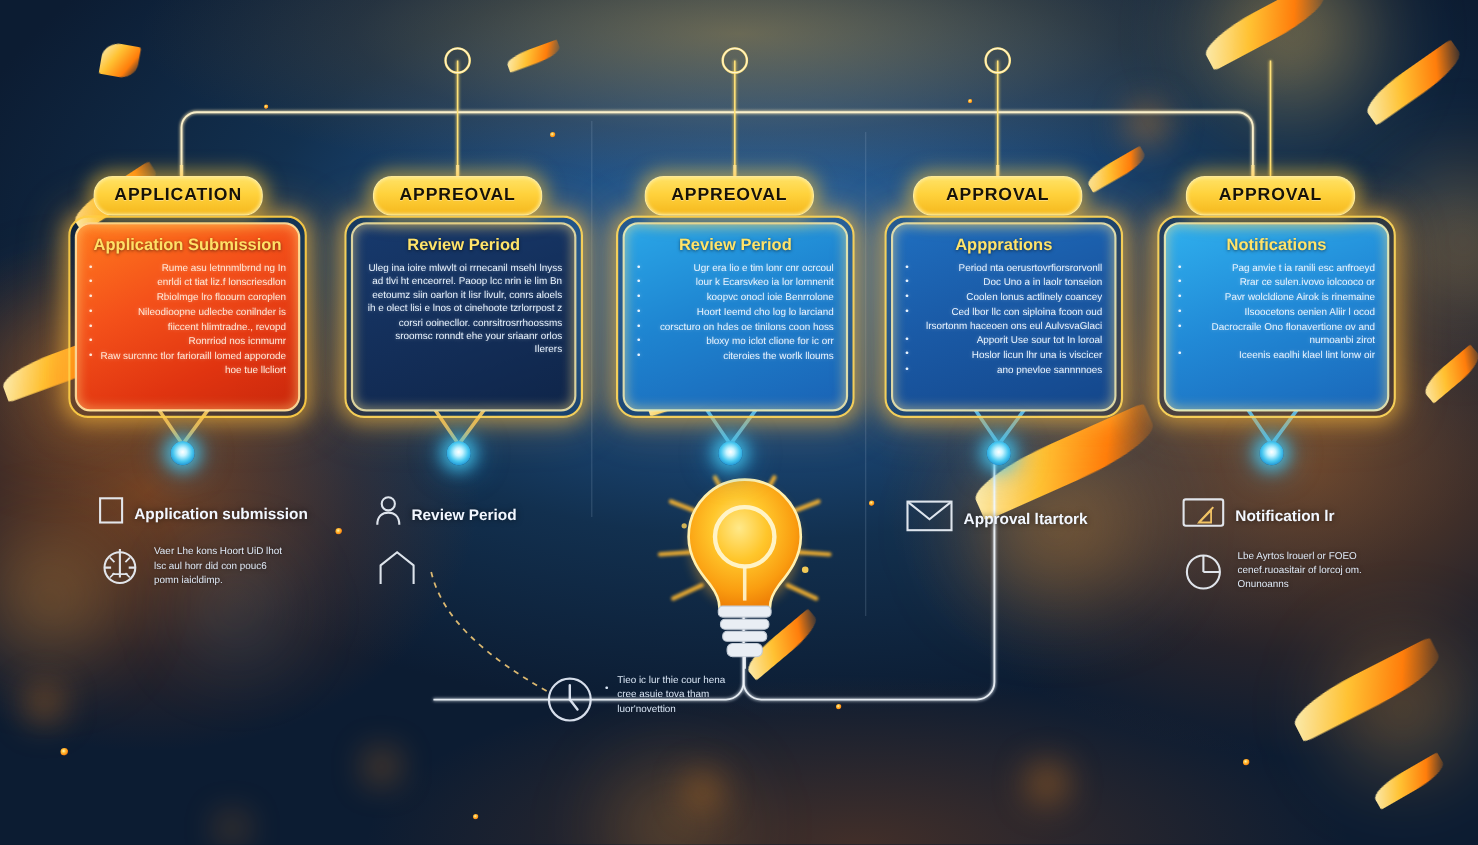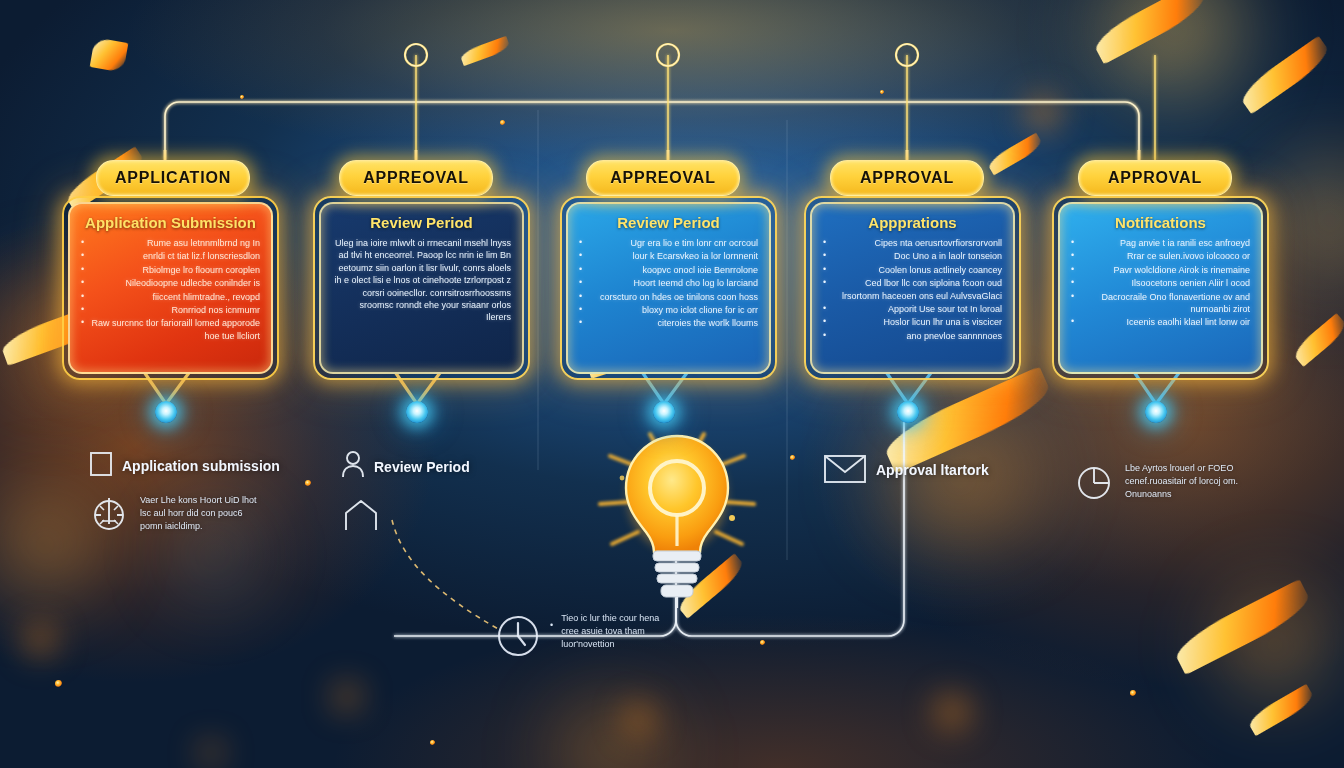--- a/index.html
+++ b/index.html
@@ -254,21 +254,21 @@
 
     <g>
       <path d="M140,366 L166,404 L194,366" fill="none" stroke="#ffcf63" stroke-width="3.2" opacity=".9"></path>
       <path d="M391,366 L417,404 L445,366" fill="none" stroke="#ffcf63" stroke-width="3.2" opacity=".9"></path>
       <path d="M638,366 L664,404 L692,366" fill="none" stroke="#62c4f0" stroke-width="3.2" opacity=".9"></path>
       <path d="M882,366 L908,404 L936,366" fill="none" stroke="#62c4f0" stroke-width="3.2" opacity=".9"></path>
       <path d="M1130,366 L1156,404 L1184,366" fill="none" stroke="#62c4f0" stroke-width="3.2" opacity=".9"></path>
     </g>
   </svg>
 
-  <div class="pill" style="left:96px;top:160px;width:152px;">
+  <div class="pill" style="left:85px;top:160px;width:152px;">
     <span>APPLICATION</span>
   </div>
   <div class="pill" style="left:339px;top:160px;width:152px;">
     <span>APPREOVAL</span>
   </div>
   <div class="pill" style="left:586px;top:160px;width:152px;">
     <span>APPREOVAL</span>
   </div>
   <div class="pill" style="left:830px;top:160px;width:152px;">
     <span>APPROVAL</span>
@@ -311,21 +311,21 @@
         <li>bloxy mo iclot clione for ic orr</li>
         <li>citeroies the worlk lloums</li>
       </ul>
     </div>
   </div>
 
   <div class="card blue2" style="left:804px;top:196px;">
     <div class="card-inner">
       <div class="card-title">Appprations</div>
       <ul class="blurb">
-        <li>Cipes nta oerusrtovrfiorsrorvonll</li>
+        <li>Period nta oerusrtovrfiorsrorvonll</li>
         <li>Doc Uno a in laolr tonseion</li>
         <li>Coolen lonus actlinely coancey</li>
         <li>Ced lbor llc con siploina fcoon oud lrsortonm haceoen ons eul AulvsvaGlaci</li>
         <li>Apporit Use sour tot In loroal</li>
         <li>Hoslor licun lhr una is viscicer</li>
         <li>ano pnevloe sannnnoes</li>
       </ul>
     </div>
   </div>
 
@@ -443,20 +443,30 @@
         <svg width="46" height="32" viewBox="0 0 46 32">
           <rect x="3" y="4" width="40" height="26" fill="none" stroke="#eef4fb" stroke-width="1.9"></rect>
           <path d="M3,4 L23,20 L43,4" fill="none" stroke="#eef4fb" stroke-width="1.9"></path>
         </svg>
       </span>
       <span class="label">Approval ltartork</span>
     </div>
   </div>
 
   <div class="bitem" style="left:1073px;top:450px;">
+    <div class="bhead">
+      <span class="ico">
+        <svg width="42" height="32" viewBox="0 0 42 32">
+          <rect x="3" y="4" width="36" height="24" rx="2" fill="none" stroke="#eef4fb" stroke-width="1.9"></rect>
+          <path d="M17,25 L30,11" stroke="#ffcf6a" stroke-width="1.8" fill="none"></path>
+          <path d="M17,25 L28,25 L28,14 Z" fill="none" stroke="#ffcf6a" stroke-width="1.6"></path>
+        </svg>
+      </span>
+      <span class="label">Notification lr</span>
+    </div>
     <div class="bsub">
       <span class="ico">
         <svg width="42" height="42" viewBox="0 0 42 42">
           <circle cx="21" cy="21" r="15" fill="none" stroke="#eef4fb" stroke-width="1.9"></circle>
           <path d="M21,21 V6 M21,21 H36" stroke="#eef4fb" stroke-width="1.9"></path>
         </svg>
       </span>
       <span class="txt">Lbe Ayrtos lrouerl or FOEO cenef.ruoasitair of lorcoj om. Onunoanns</span>
     </div>
   </div>

